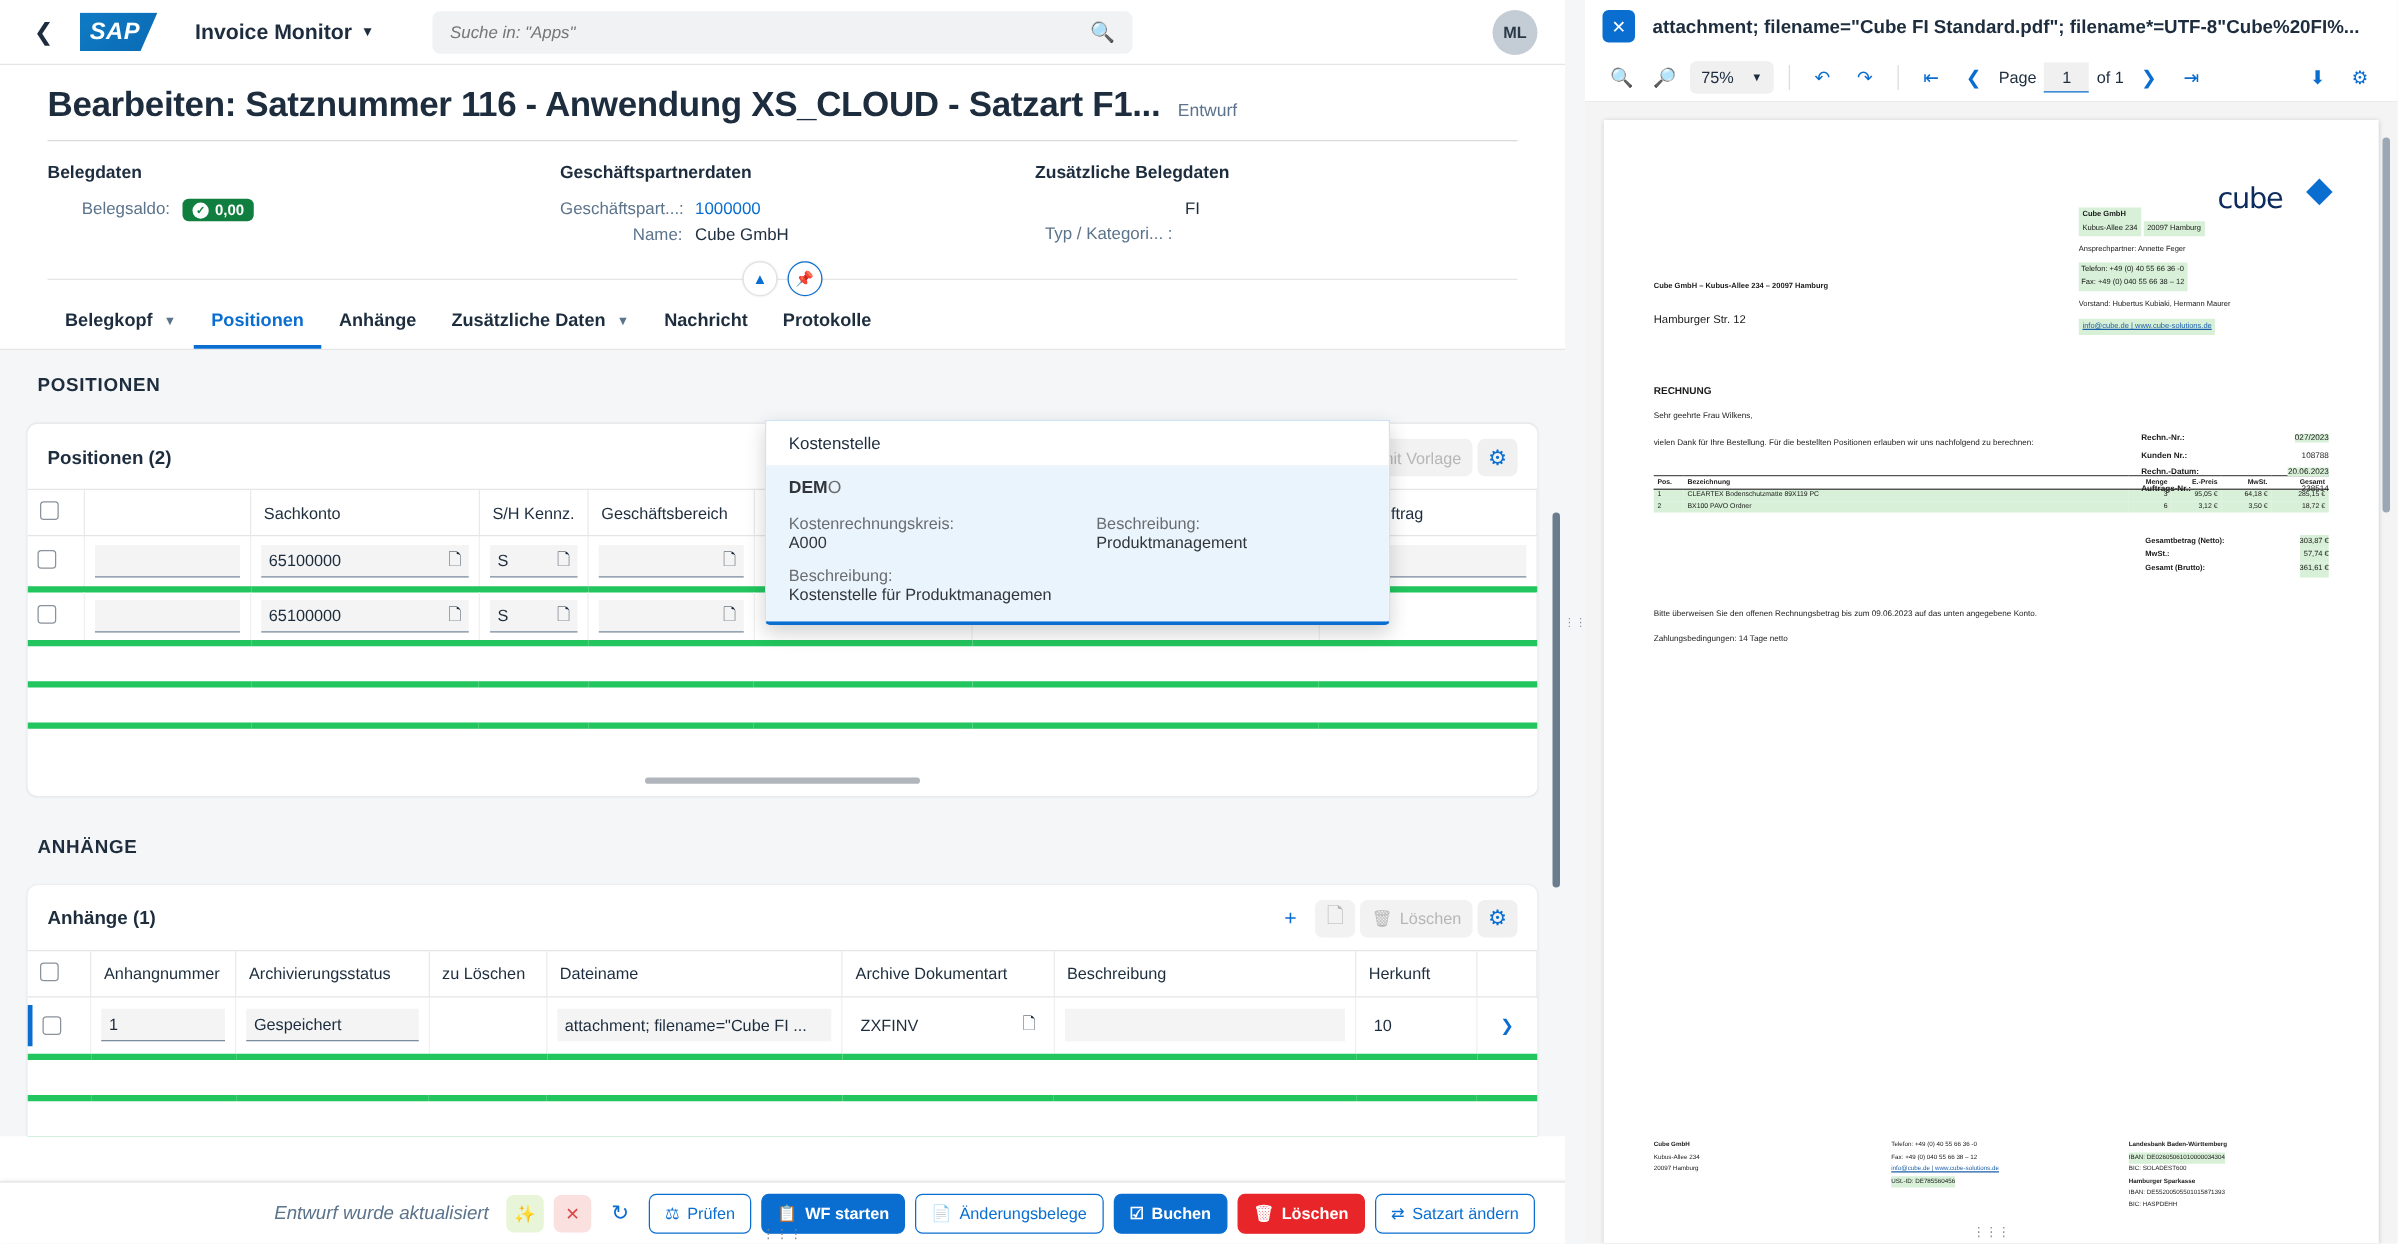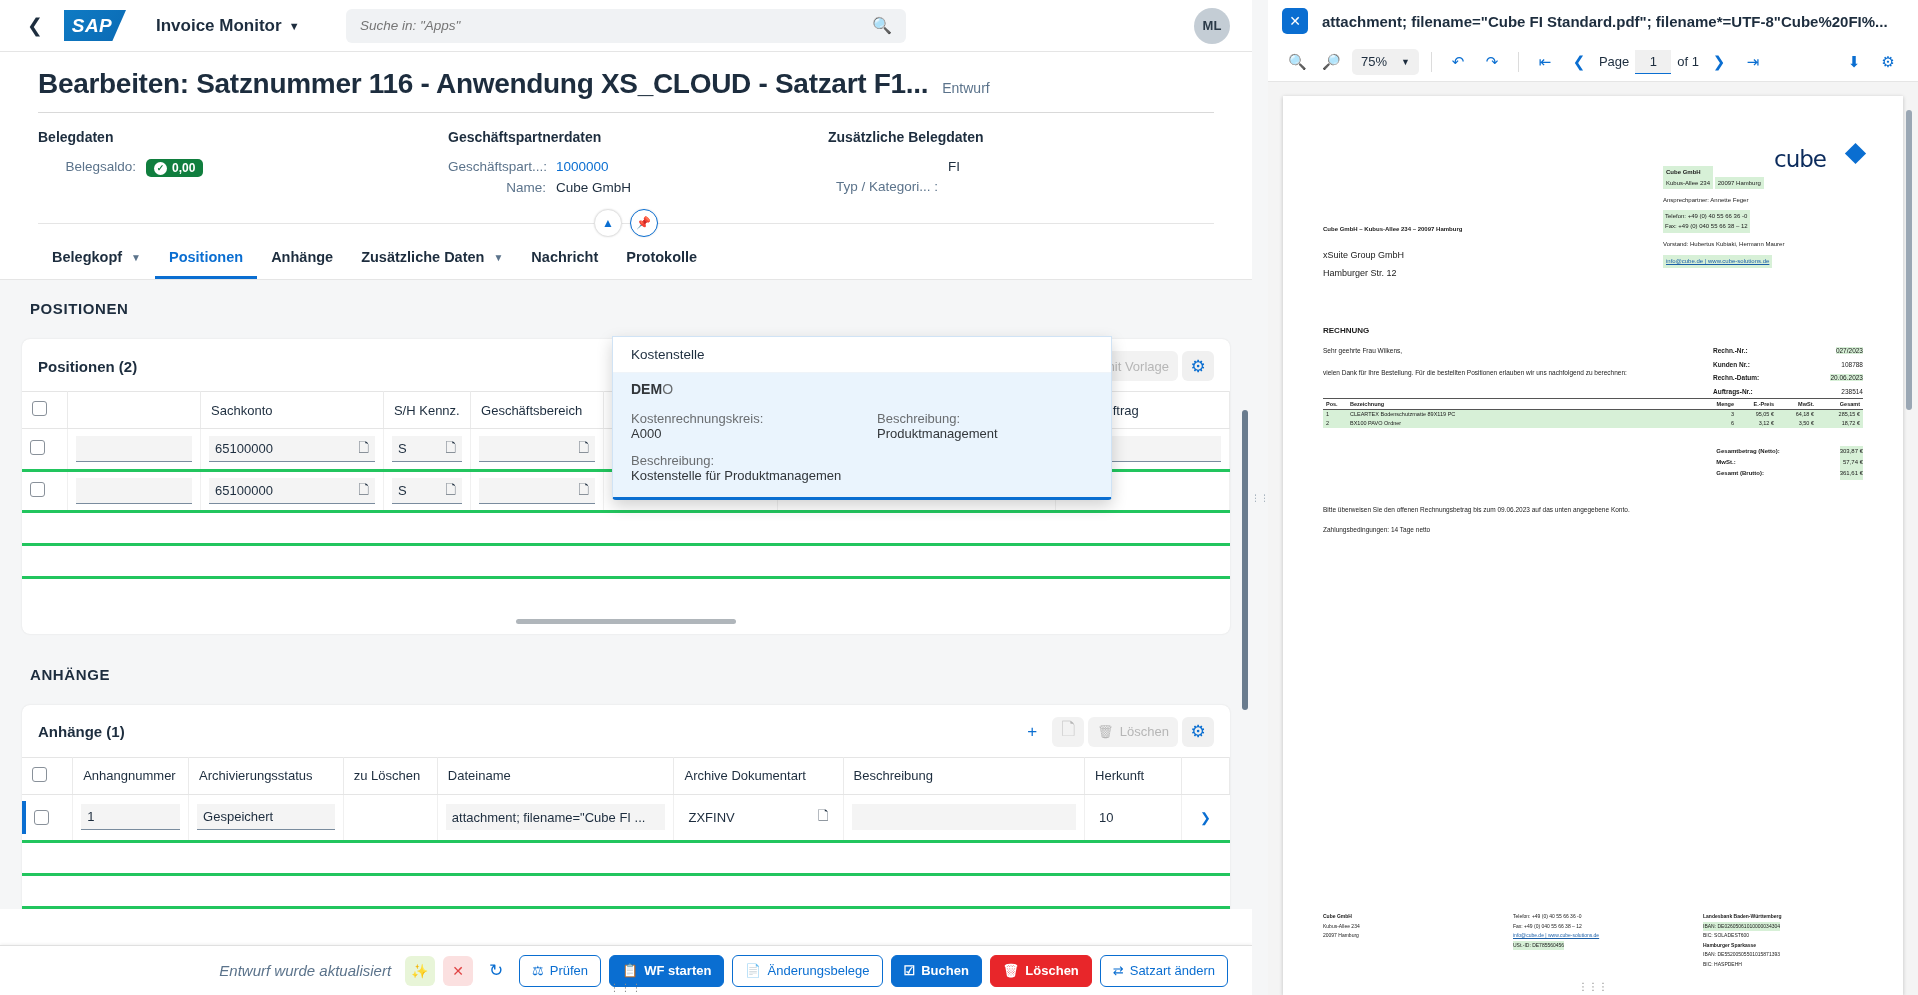--- a/index.html
+++ b/index.html
@@ -103,21 +103,21 @@
   .tb-btn.gear { background:#f0f0f0; }
 
   
   table.grid { width:100%; border-collapse: collapse; table-layout: fixed;}
   table.grid th {
     font-size: 13px; font-weight: normal; color:#1d2d3e; text-align:left; padding: 9px 10px;
     border-top: 1px solid #e5e5e5; border-bottom: 1px solid #e5e5e5; border-right:1px solid #eaeaea;
     background:#fff; vertical-align: middle;
   }
   table.grid td {
-    padding: 6px 8px; border-bottom: 3px solid #22c55e; border-right:1px solid #f0f0f0;
+    padding: 6px 8px; border-bottom: 5px solid #22c55e; border-right:1px solid #f0f0f0;
     font-size: 13px; color:#1d2d3e; height: 33px; vertical-align: middle;
   }
   .cb { width: 15px; height:15px; border:1px solid #89919a; border-radius:3px; background:#fff; display:inline-block; cursor:pointer;}
   .cell-input {
     background:#f4f4f4; border:none; border-bottom:1px solid #7a8c9e; height:26px; width:100%;
     display:flex; align-items:center; padding: 0 6px; font-size:13px; color:#1d2d3e; position:relative;
   }
   .cell-input.plain { background:#f4f4f4; }
   .cell-input .vh { margin-left:auto; color:#1d2d3e; font-size:13px; cursor:pointer; }
   .cell-input.focused {
@@ -657,21 +657,20 @@
           <div class="hl" style="display:inline-block;padding:1px 3px;margin-top:6px;">
             <span class="lnk">info@cube.de | www.cube-solutions.de</span>
           </div>
         </div>
 
         <div class="inv-sender">
           <span style="font-weight:bold;">Cube GmbH – Kubus-Allee 234 – 20097 Hamburg</span>
         </div>
 
         <div class="inv-addr">
-          <div>xSuite Group GmbH</div>
           <div>Hamburger Str. 12</div>
         </div>
 
         <div class="inv-right-box">
           <div>
             <span class="lbl">Rechn.-Nr.:</span>
             <span class="hl">027/2023</span>
           </div>
           <div>
             <span class="lbl">Kunden Nr.:</span>

